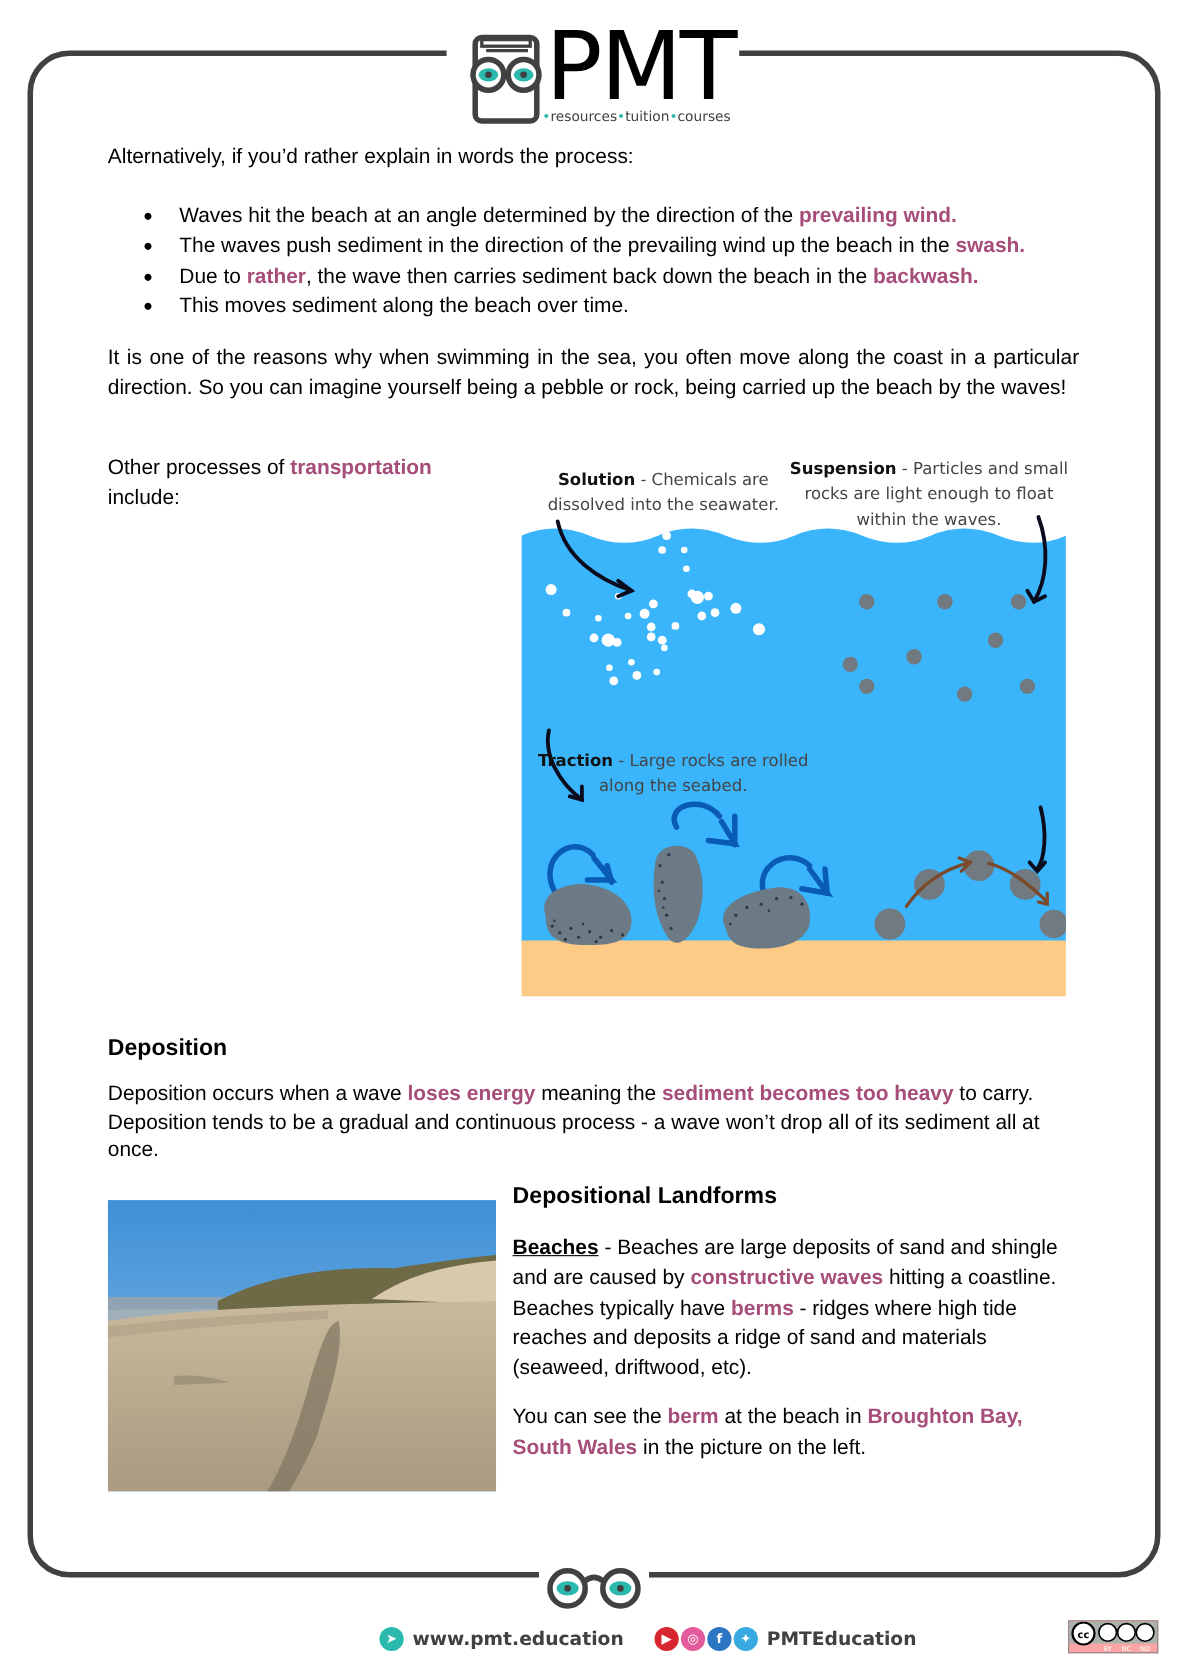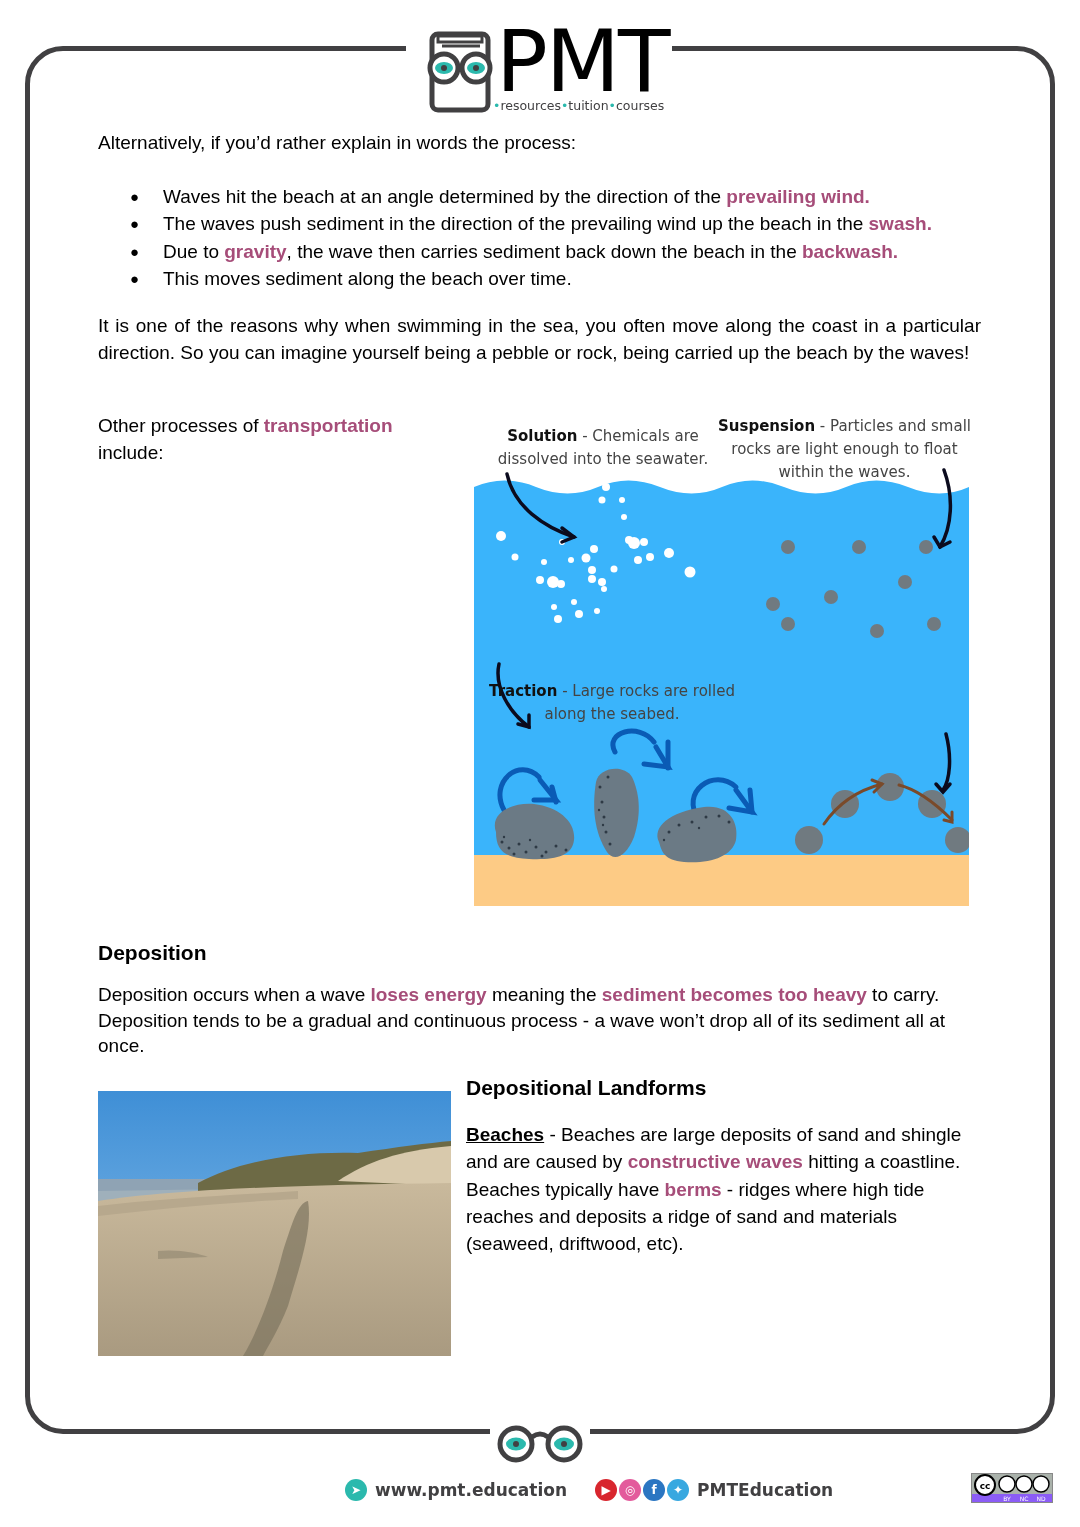--- a/index.html
+++ b/index.html
@@ -32,21 +32,21 @@
   .photo { position: absolute; left: 98px; top: 1091px; width: 353px; height: 265px; }
   .landforms { position: absolute; left: 466px; top: 1121px; width: 515px; font-size: 19px; line-height: 27.3px; }
   .landforms p { margin: 0 0 18px 0; }
   .u { text-decoration: underline; font-weight: bold; }
 
   .footer-glasses { position: absolute; left: 490px; top: 1422px; width: 100px; height: 44px; background:#fff; }
   .footer { position: absolute; top: 1475px; left: 345px; height: 30px; display: flex; align-items: center;
             font-family: "DejaVu Sans", sans-serif; font-size: 17px; color: #414042; font-weight: bold; }
   .ficon { width: 22px; height: 22px; border-radius: 50%; display: inline-flex; align-items: center;
            justify-content: center; color: #fff; font-size: 12px; font-weight: bold; margin-right: 2px; }
-  .cc { position: absolute; left: 971px; top: 1473px; width: 82px; height: 30px; background: #8b5cf6;
+  .cc { position: absolute; left: 971px; top: 1473px; width: 82px; height: 30px; background: #fca5a5;
         border: 1px solid #888; box-sizing: border-box; }
 </style>
 </head>
 <body>
 
 <div class="frame"></div>
 
 <div class="logo-bg"></div>
 <svg class="logo" viewBox="0 0 250 90">
   <rect x="12" y="8" width="56" height="76" rx="6" fill="none" stroke="#414042" stroke-width="5"></rect>
@@ -60,21 +60,21 @@
   <circle cx="56" cy="42" r="3" fill="#414042"></circle>
 </svg>
 <div class="logo-text">PMT</div>
 <div class="logo-sub"><span class="dot">•</span><span>resources</span><span class="dot">•</span><span>tuition</span><span class="dot">•</span><span>courses</span></div>
 
 <div class="p" style="top:129px;">Alternatively, if you’d rather explain in words the process:</div>
 
 <ul class="bullets">
   <li><span>Waves hit the beach at an angle determined by the direction of the </span><span class="hl">prevailing wind.</span></li>
   <li><span>The waves push sediment in the direction of the prevailing wind up the beach in the </span><span class="hl">swash.</span></li>
-  <li><span>Due to </span><span class="hl">gravity</span><span>, the wave then carries sediment back down the beach in the </span><span class="hl">backwash.</span></li>
+  <li><span>Due to </span><span class="hl">rather</span><span>, the wave then carries sediment back down the beach in the </span><span class="hl">backwash.</span></li>
   <li><span>This moves sediment along the beach over time.</span></li>
 </ul>
 
 <div class="p justify" style="top:312px;">It is one of the reasons why when swimming in the sea, you often move along the coast in a particular direction. So you can imagine yourself being a pebble or rock, being carried up the beach by the waves!</div>
 
 <div class="p" style="top:412px; width:330px;">
   <span>Other processes of </span><span class="hl">transportation</span><br>
   <span>include:</span>
 </div>
 
@@ -238,20 +238,21 @@
   <path d="M240,90 C270,70 300,60 353,55 L353,95 Z" fill="#d8c9ac"></path>
   <path d="M0,110 C80,98 200,94 353,92 L353,265 L0,265 Z" fill="url(#sand)"></path>
   <path d="M0,115 C60,108 120,105 200,100 L200,108 C120,112 60,118 0,125 Z" fill="#b7a88d"></path>
   <path d="M210,110 C215,140 200,180 190,215 C180,240 170,255 165,265 L145,265 C160,240 175,200 185,160 C195,130 200,112 210,110 Z" fill="#7d7560" opacity="0.7"></path>
   <path d="M60,160 C80,158 100,162 110,166 L60,168 Z" fill="#8f8570" opacity="0.6"></path>
 </svg>
 
 <div class="section-h" style="left:466px; top:1076px;">Depositional Landforms</div>
 <div class="landforms">
   <p><span class="u">Beaches</span><span> - Beaches are large deposits of sand and shingle and are caused by </span><span class="hl">constructive waves</span><span> hitting a coastline. Beaches typically have </span><span class="hl">berms</span><span> - ridges where high tide reaches and deposits a ridge of sand and materials (seaweed, driftwood, etc).</span></p>
+  <p><span>You can see the </span><span class="hl">berm</span><span> at the beach in </span><span class="hl">Broughton Bay, South Wales</span><span> in the picture on the left.</span></p>
 </div>
 
 <div class="footer-glasses"></div>
 <svg style="position:absolute; left:492px; top:1425px;" width="96" height="40" viewBox="0 0 96 40">
   <circle cx="24" cy="19" r="16" fill="#fff" stroke="#414042" stroke-width="5"></circle>
   <circle cx="72" cy="19" r="16" fill="#fff" stroke="#414042" stroke-width="5"></circle>
   <path d="M40,12 Q48,6 56,12" fill="none" stroke="#414042" stroke-width="5"></path>
   <ellipse cx="24" cy="19" rx="10" ry="6.5" fill="#2bb9ad"></ellipse>
   <ellipse cx="72" cy="19" rx="10" ry="6.5" fill="#2bb9ad"></ellipse>
   <circle cx="24" cy="19" r="3" fill="#414042"></circle>

